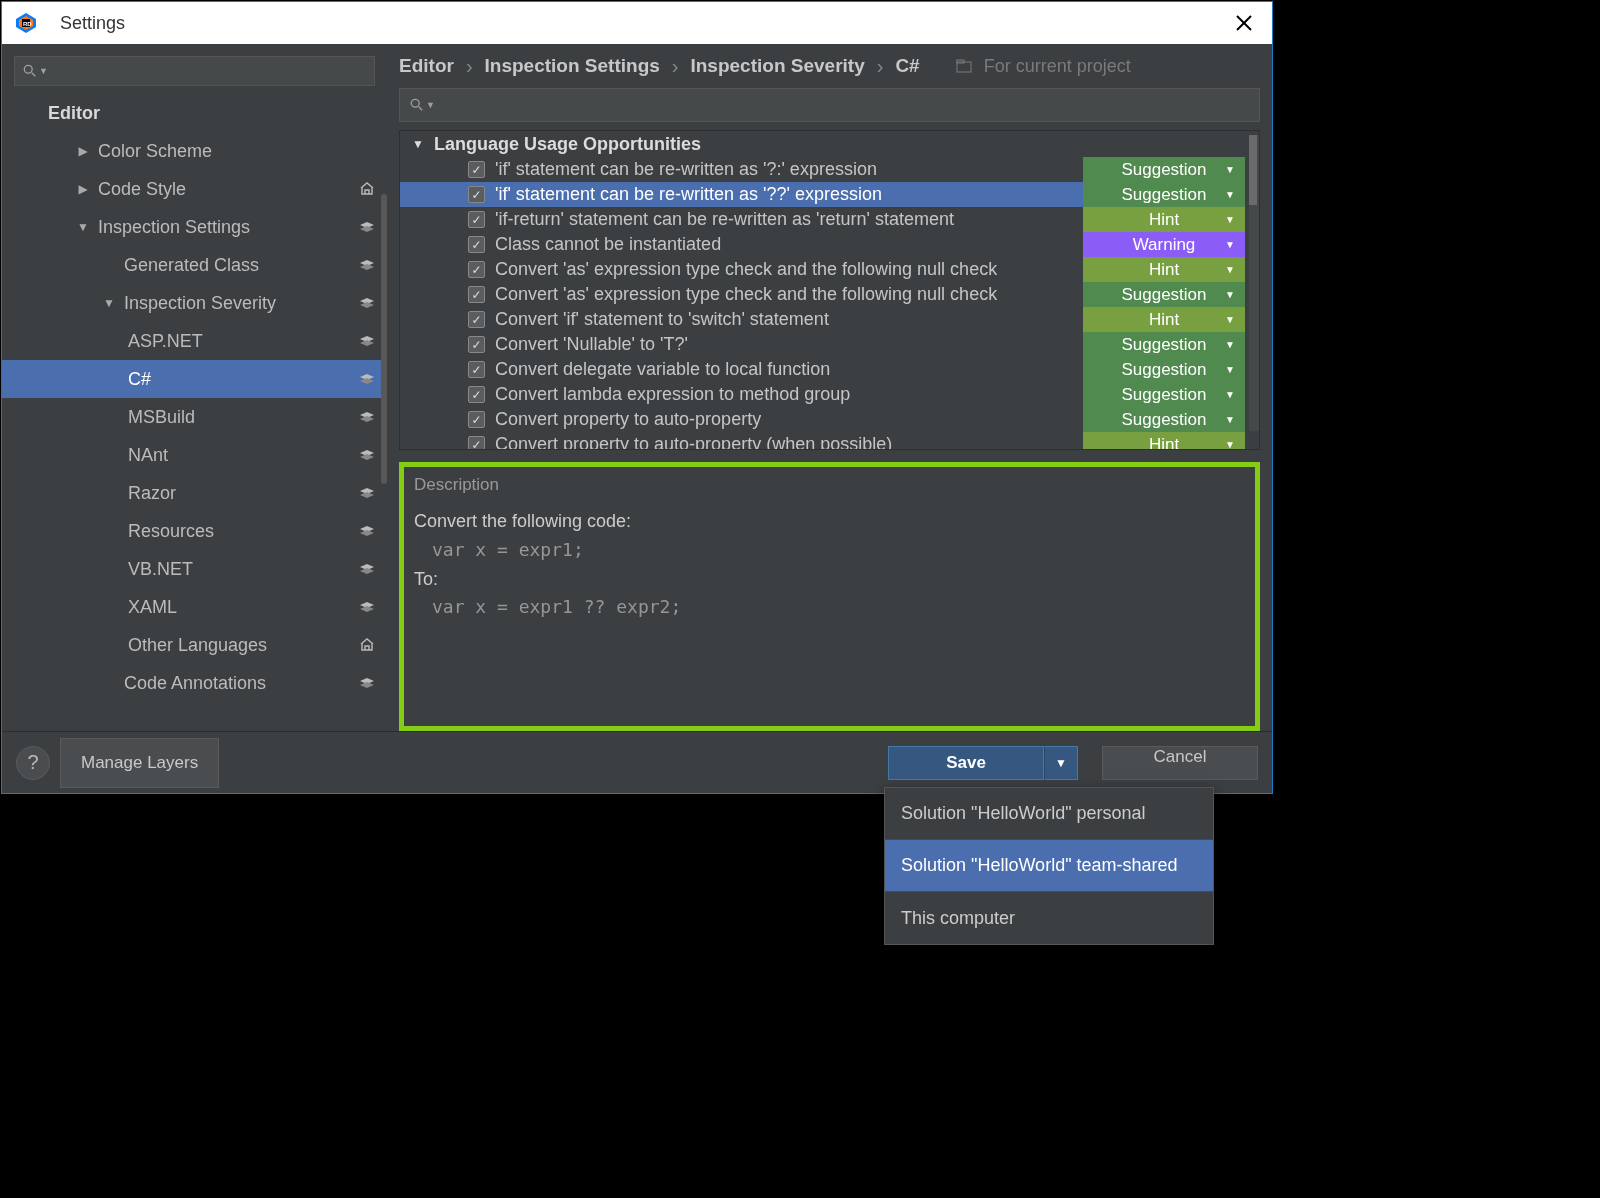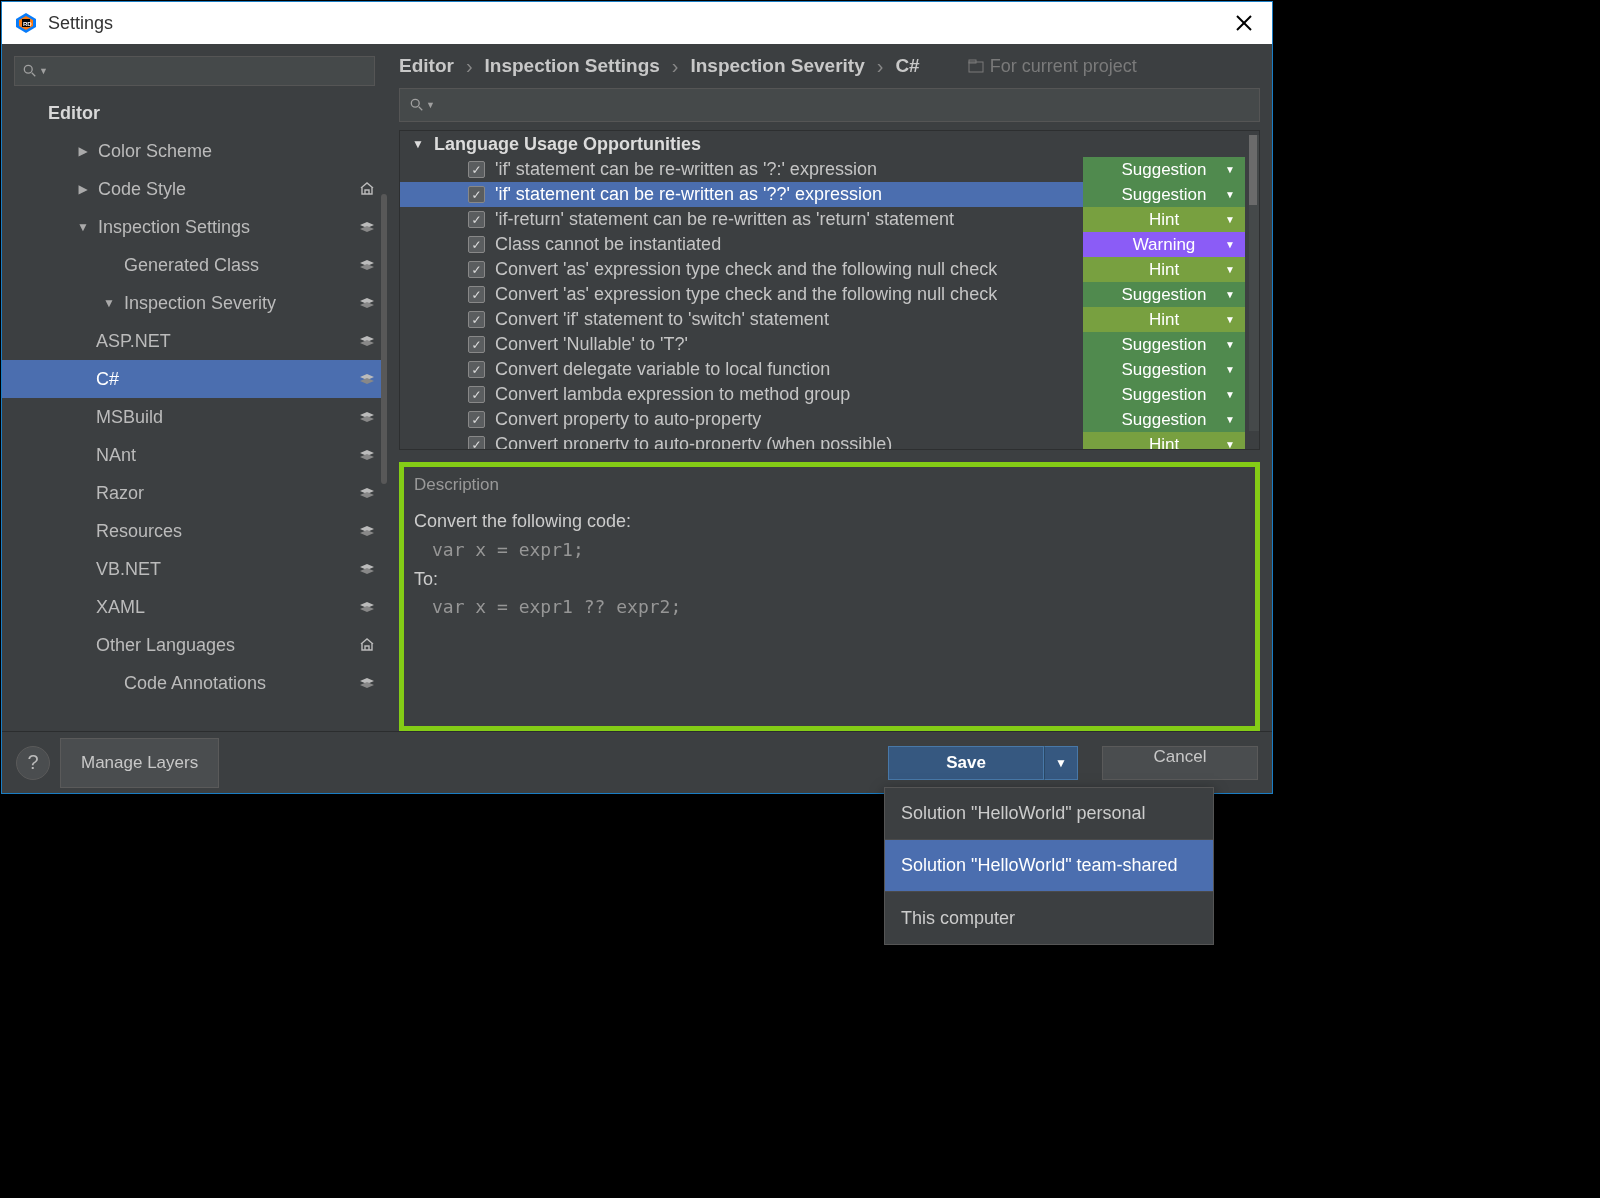--- a/index.html
+++ b/index.html
@@ -1,44 +1,44 @@
 <!DOCTYPE html>
 <html><head>
 <meta charset="utf-8">
 <style>
 * { margin:0; padding:0; box-sizing:border-box; font-family:"Segoe UI",Arial,sans-serif; }
 body { background:#000; width:1600px; height:1198px; overflow:hidden; }
 .window { position:absolute; left:1px; top:1px; width:1272px; height:793px; background:#3c3f41; border:1px solid #1a7dc4; display:flex; flex-direction:column; }
 .titlebar { height:42px; background:#fff; display:flex; align-items:center; padding:0 12px; }
 .app-icon { width:24px; height:24px; margin-right:10px; }
-.title-text { font-size:18px; color:#333; flex:1; }
+.title-text { font-size:18px; color:#333; flex:1;margin-left:12px; }
 .close-btn { width:20px; height:20px; cursor:pointer; display:flex; align-items:center; justify-content:center; margin-right:6px; }
 .close-btn svg { width:18px; height:18px; }
 .content { flex:1; display:flex; overflow:hidden; }
 .sidebar { width:385px; background:#3c3f41; display:flex; flex-direction:column; }
 .search-box { margin:12px 12px 8px 12px; height:30px; background:#45494a; border:1px solid #555; display:flex; align-items:center; padding:0 8px; }
 .search-icon { color:#a0a0a0; display:flex; align-items:center; }
 .search-icon svg { width:14px; height:14px; }
 .sb-dd { margin-left:2px; color:#a0a0a0; font-size:9px; }
 .tree { flex:1; overflow:auto; position:relative; }
 .tree-scroll { position:absolute; right:0; top:100px; width:6px; height:290px; background:#585858; border-radius:3px; }
 .tree-item { height:38px; display:flex; align-items:center; padding-right:12px; color:#bbb; font-size:18px; cursor:pointer; }
 .tree-item.header { color:#d8d8d8; font-weight:600; padding-left:46px; }
 .tree-item.selected { background:#4b6eaf; color:#fff; }
 .tree-item .chev { width:14px; text-align:center; margin-right:8px; color:#aaa; font-size:12px; }
 .tree-item .lbl { flex:1; }
 .tree-item .layers-icon { width:16px; height:12px; display:flex; align-items:center; justify-content:center; }
 .layers-icon svg { width:16px; height:12px; }
 .house-icon svg { width:16px; height:14px; stroke:#bbb; fill:none; stroke-width:1.4; }
-.pad-0{padding-left:46px;} .pad-1{padding-left:74px;} .pad-2{padding-left:100px;} .pad-3{padding-left:72px;}
+.pad-0{padding-left:46px;} .pad-1{padding-left:74px;} .pad-2{padding-left:100px;} .pad-3{padding-left:104px;}
 .main { flex:1; display:flex; flex-direction:column; overflow:hidden; }
 .crumbs { height:44px; display:flex; align-items:center; padding:0 12px; font-size:19px; color:#c8c8c8; gap:8px; }
 .crumbs .seg { font-weight:600; }
 .crumbs .sep { color:#888; font-size:20px; padding:0 4px; }
-.crumbs .for-proj { color:#7a7a7a; font-weight:400; margin-left:40px; font-size:18px; display:flex; align-items:center; gap:6px; }
+.crumbs .for-proj { color:#7a7a7a; font-weight:400; margin-left:28px; font-size:18px; display:flex; align-items:center; gap:12px; }
 .main-search { margin:0 12px 8px 12px; height:34px; background:#45494a; border:1px solid #555; display:flex; align-items:center; padding:0 10px; }
 .insp-panel { margin:0 12px 8px 12px; flex:0 0 320px; background:#3c3f41; border:1px solid #2d2f30; overflow:hidden; position:relative; }
 .insp-scroll { position:absolute; right:0; top:4px; width:10px; height:296px; background:#45494a; }
 .insp-thumb { width:8px; height:70px; background:#6b6b6b; margin-top:0; }
 .group-row { height:26px; display:flex; align-items:center; padding-left:12px; color:#dcdcdc; font-weight:600; font-size:18px; }
 .group-row .chev { margin-right:10px; font-size:12px; }
 .insp-row { height:25px; display:flex; align-items:center; }
 .insp-row.selected { }
 .insp-row .left { flex:1; display:flex; align-items:center; padding-left:68px; height:100%; }
 .insp-row.selected .left { background:#4b6eaf; color:#fff; }

